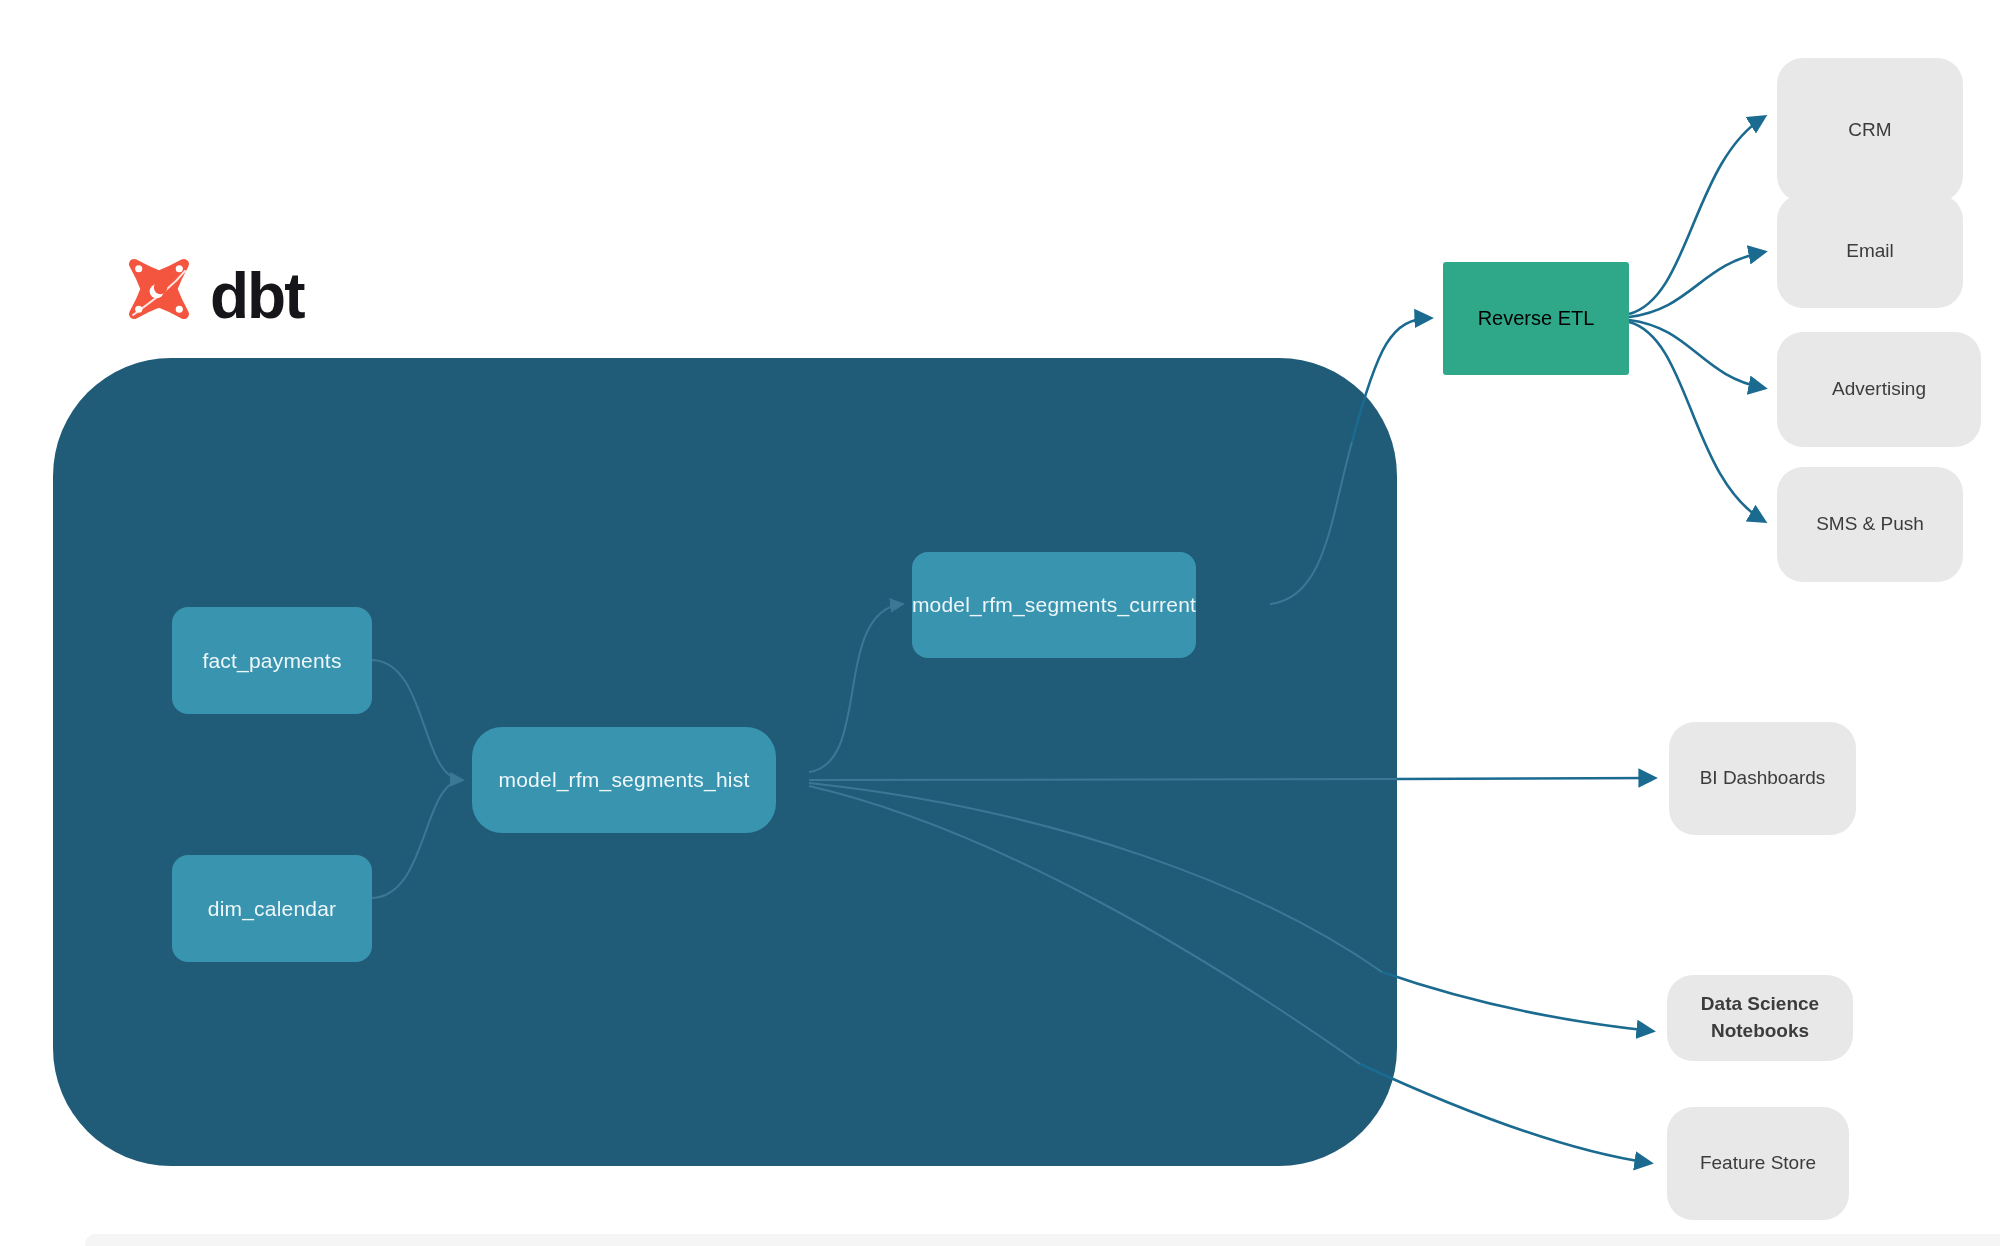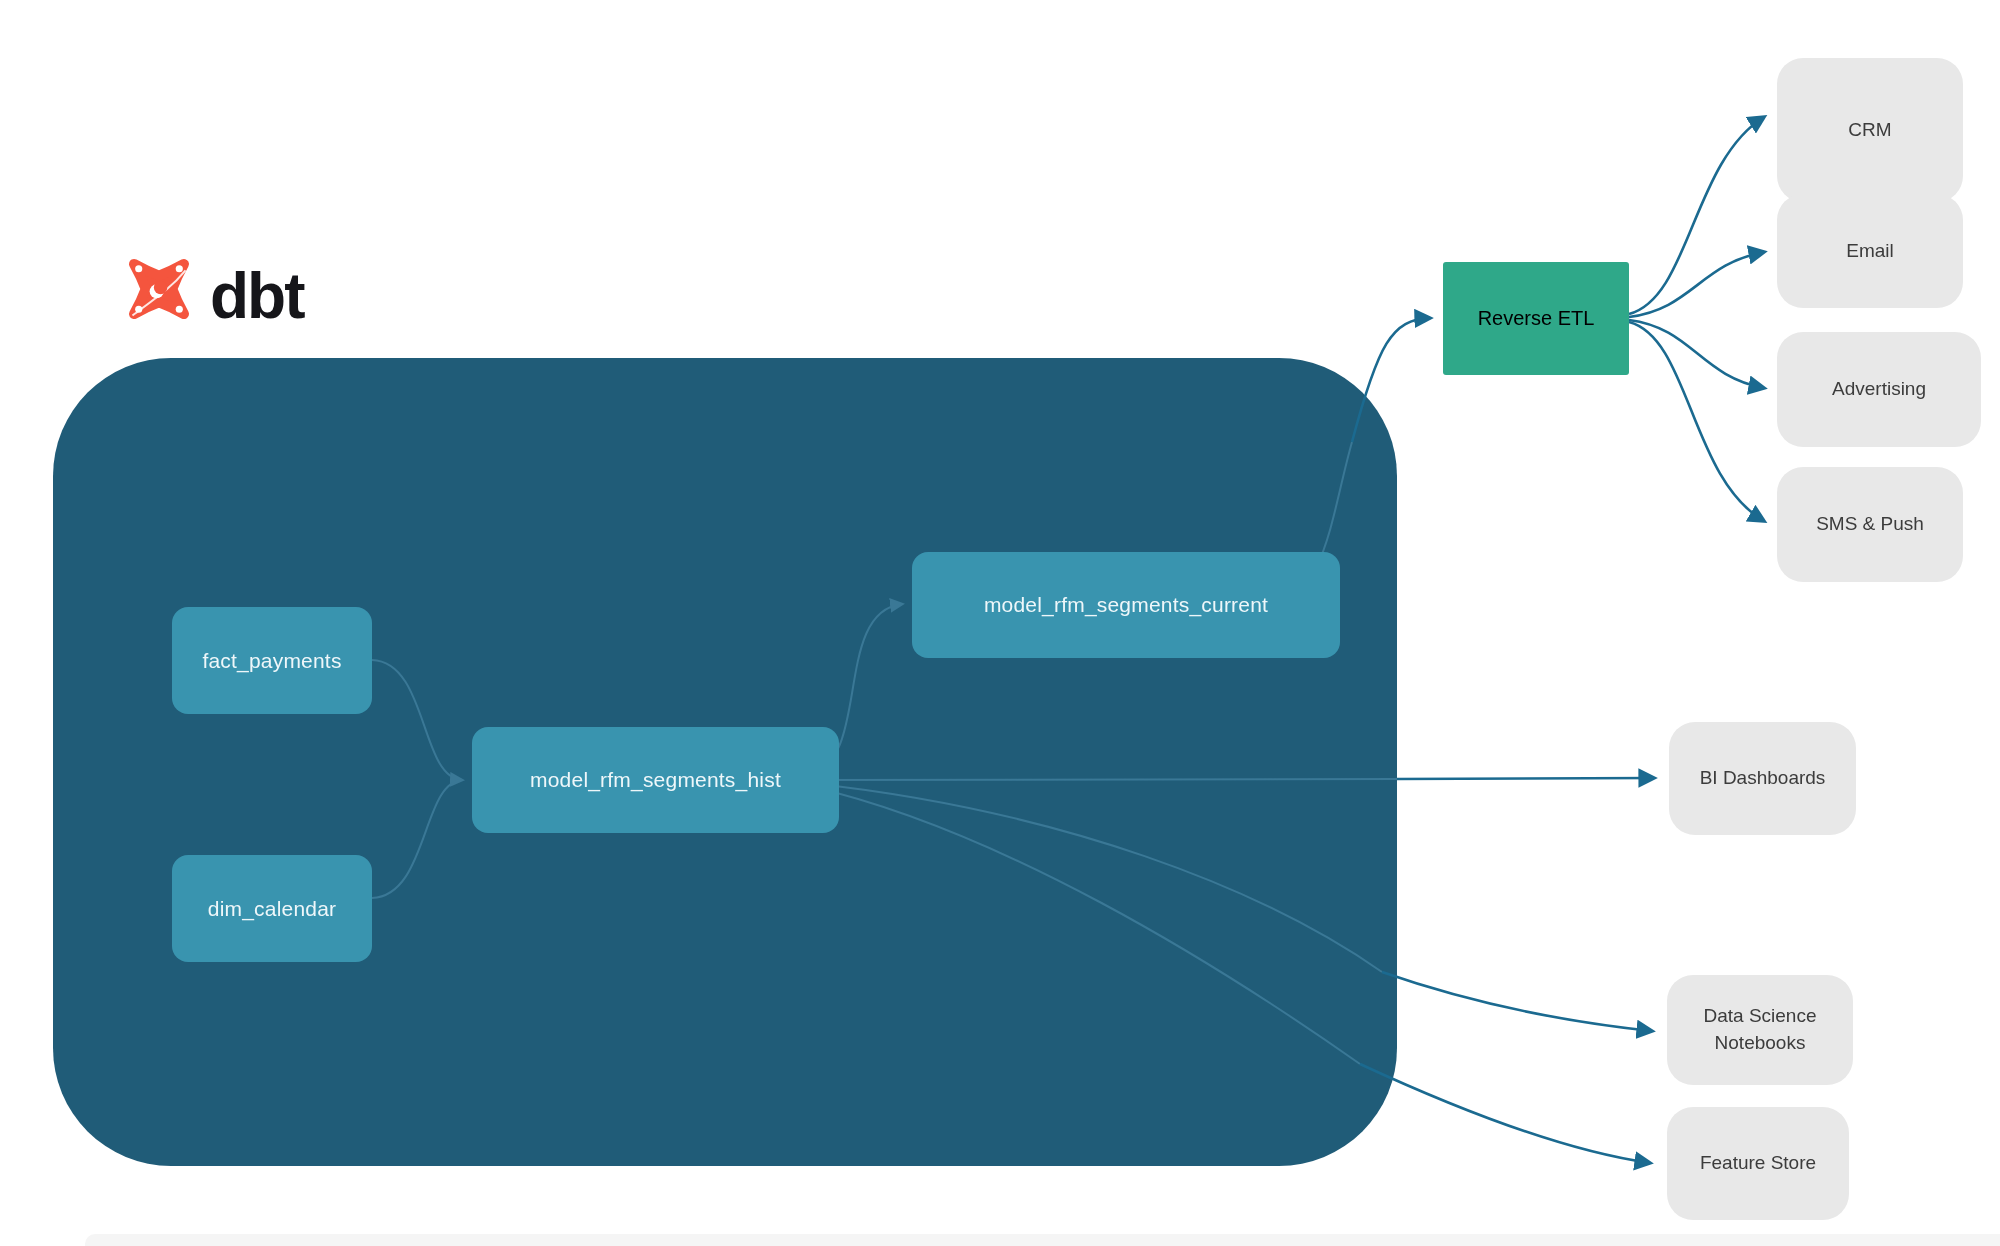--- a/index.html
+++ b/index.html
@@ -86,25 +86,25 @@
   </svg>
 
   <div class="node model-node" style="left:172px;top:607px;width:200px;height:107px;">
     <span>fact_payments</span>
   </div>
 
   <div class="node model-node" style="left:172px;top:845px;width:200px;height:107px;margin-top:10px;">
     <span>dim_calendar</span>
   </div>
 
-  <div class="node model-node" style="left:472px;top:727px;width:367px;height:106px;">
+  <div class="node model-node" style="left:472px;top:727px;width:304px;height:106px;border-radius:30px;">
     <span>model_rfm_segments_hist</span>
   </div>
 
-  <div class="node model-node" style="left:912px;top:552px;width:428px;height:106px;">
+  <div class="node model-node" style="left:912px;top:552px;width:284px;height:106px;">
     <span>model_rfm_segments_current</span>
   </div>
 
   <div class="node green-node" style="left:1443px;top:262px;width:186px;height:113px;">
     <span>Reverse ETL</span>
   </div>
 
   <div class="node dest-node" style="left:1777px;top:58px;width:186px;height:144px;">
     <span>CRM</span>
   </div>
@@ -118,21 +118,21 @@
   </div>
 
   <div class="node dest-node" style="left:1777px;top:467px;width:186px;height:115px;">
     <span>SMS &amp; Push</span>
   </div>
 
   <div class="node dest-node" style="left:1669px;top:722px;width:187px;height:113px;">
     <span>BI Dashboards</span>
   </div>
 
-  <div class="node dest-node" style="left:1667px;top:975px;width:186px;height:110px;">
+  <div class="node dest-node" style="left:1667px;top:975px;width:186px;height:86px;font-weight:bold;">
     <span>Data Science Notebooks</span>
   </div>
 
   <div class="node dest-node" style="left:1667px;top:1107px;width:182px;height:113px;">
     <span>Feature Store</span>
   </div>
 
   <div class="bottom-band"></div>
 
 </div>

